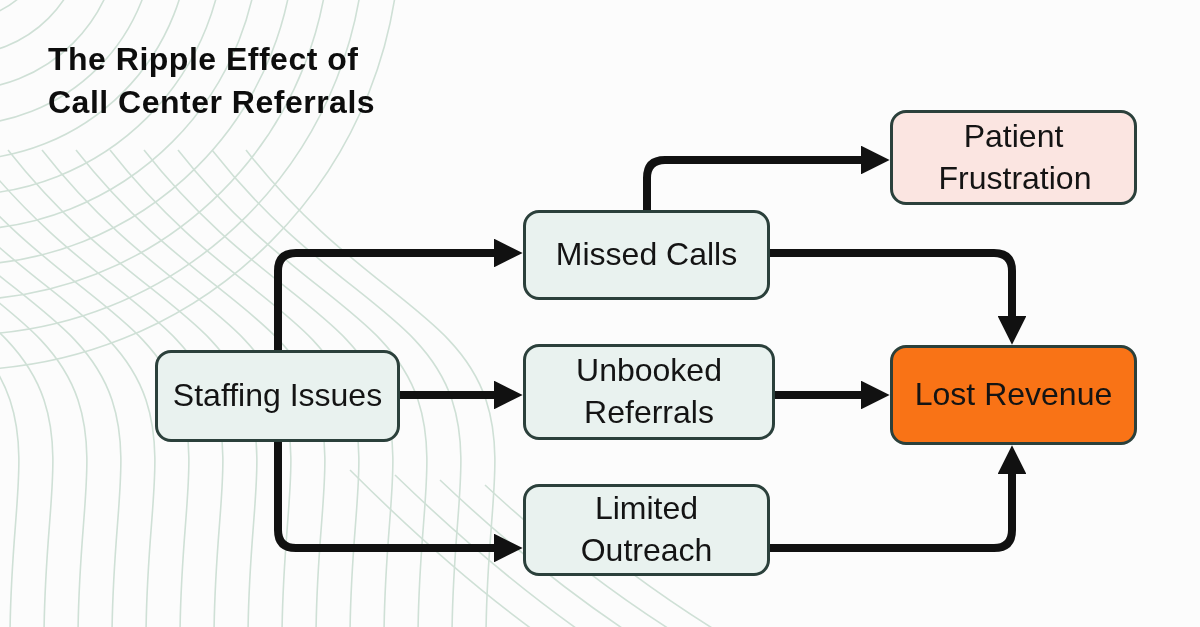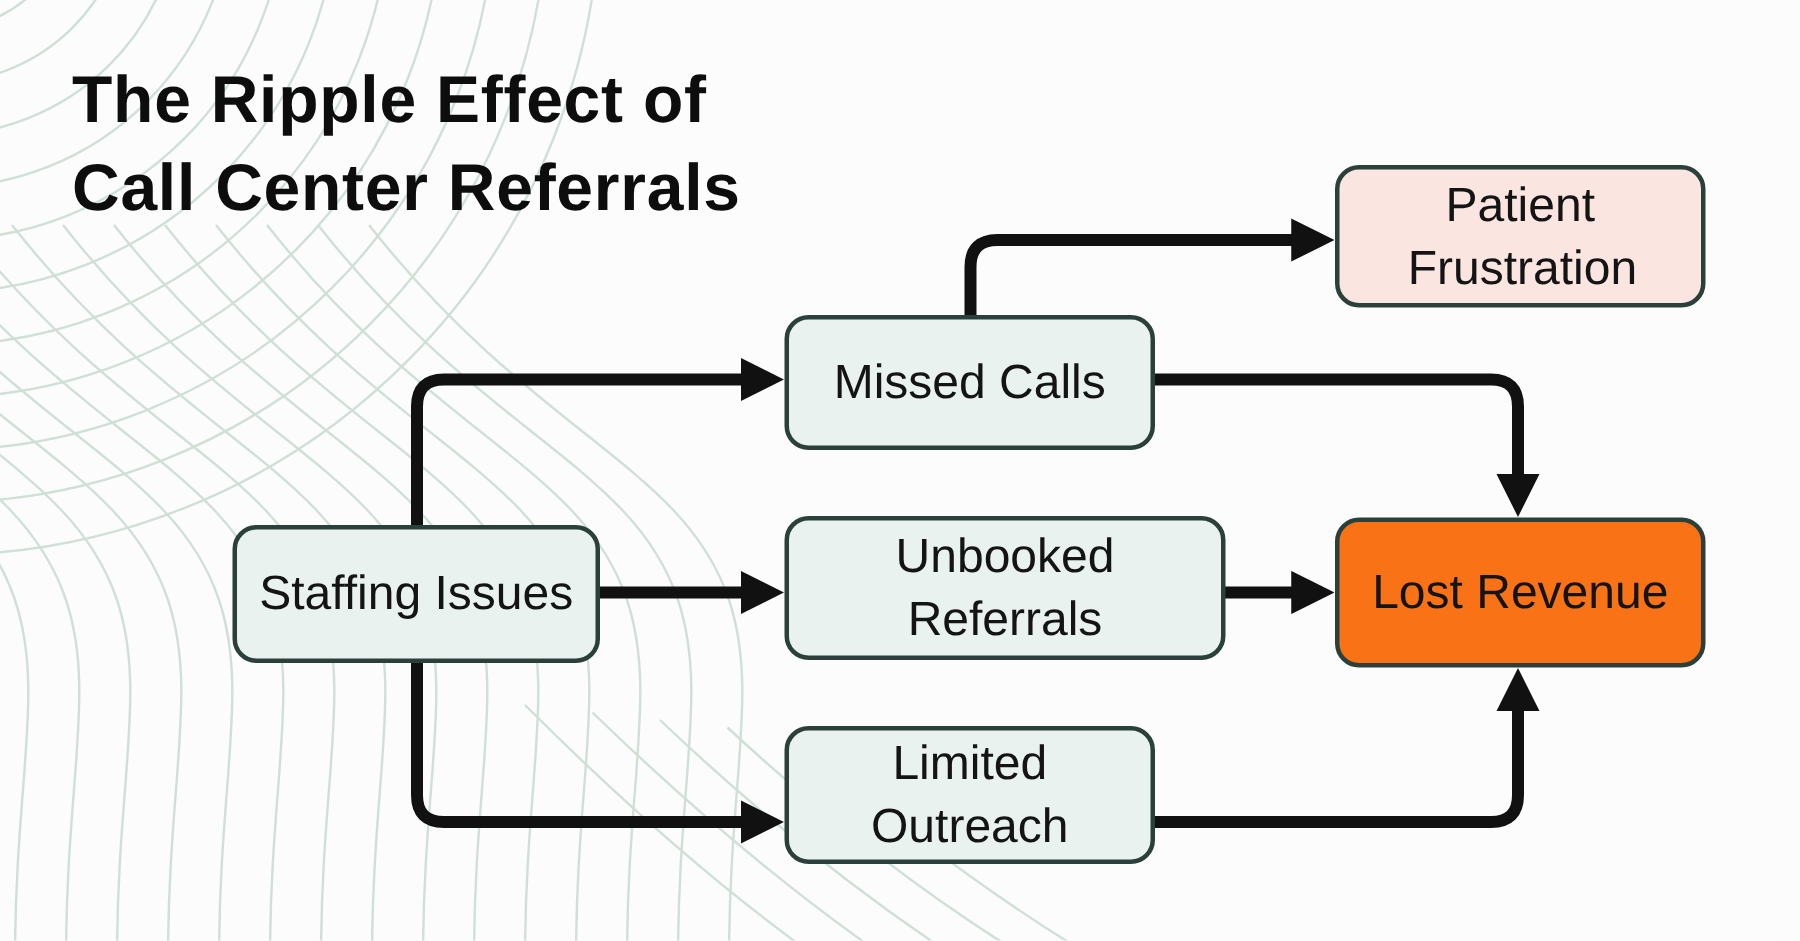--- a/index.html
+++ b/index.html
@@ -6,39 +6,39 @@
   .canvas{
     position:relative;
     width:1200px;height:627px;
     background:#fcfcfc;
     overflow:hidden;
     font-family:"Liberation Sans","DejaVu Sans",sans-serif;
   }
   svg.layer{position:absolute;left:0;top:0;width:1200px;height:627px;}
   .title{
     position:absolute;left:48px;top:38px;
-    font-size:44px;font-weight:800;line-height:1.34;
+    font-size:32px;font-weight:800;line-height:1.34;
     color:#0d0d0d;letter-spacing:.5px;
   }
   .node{
     position:absolute;
     border:3px solid #2b403b;
     border-radius:16px;
     display:flex;align-items:center;justify-content:center;
     text-align:center;
     font-size:32px;line-height:1.3;color:#141414;
     box-sizing:border-box;
   }
   .node .lbl{display:inline-block;}
   .node.wrap .lbl{max-width:150px;}
   .node.cause{background:#e9f2ef;}
   .node.effect{background:#fbe5e1;}
   #n-staffing{left:155px;top:350px;width:245px;height:92px;}
   #n-missed{left:523px;top:210px;width:247px;height:90px;}
-  #n-unbooked{left:523px;top:344px;width:294px;height:96px;}
+  #n-unbooked{left:523px;top:344px;width:252px;height:96px;}
   #n-limited{left:523px;top:484px;width:247px;height:92px;justify-content:center;}
   #n-patient{left:890px;top:110px;width:247px;height:95px;}
   #n-lost{left:890px;top:345px;width:247px;height:100px;}
 </style>
 </head>
 <body>
 
 <div class="canvas" style="background: rgb(252, 252, 252);">
 
   <svg class="layer" viewBox="0 0 1200 627" aria-hidden="true">

